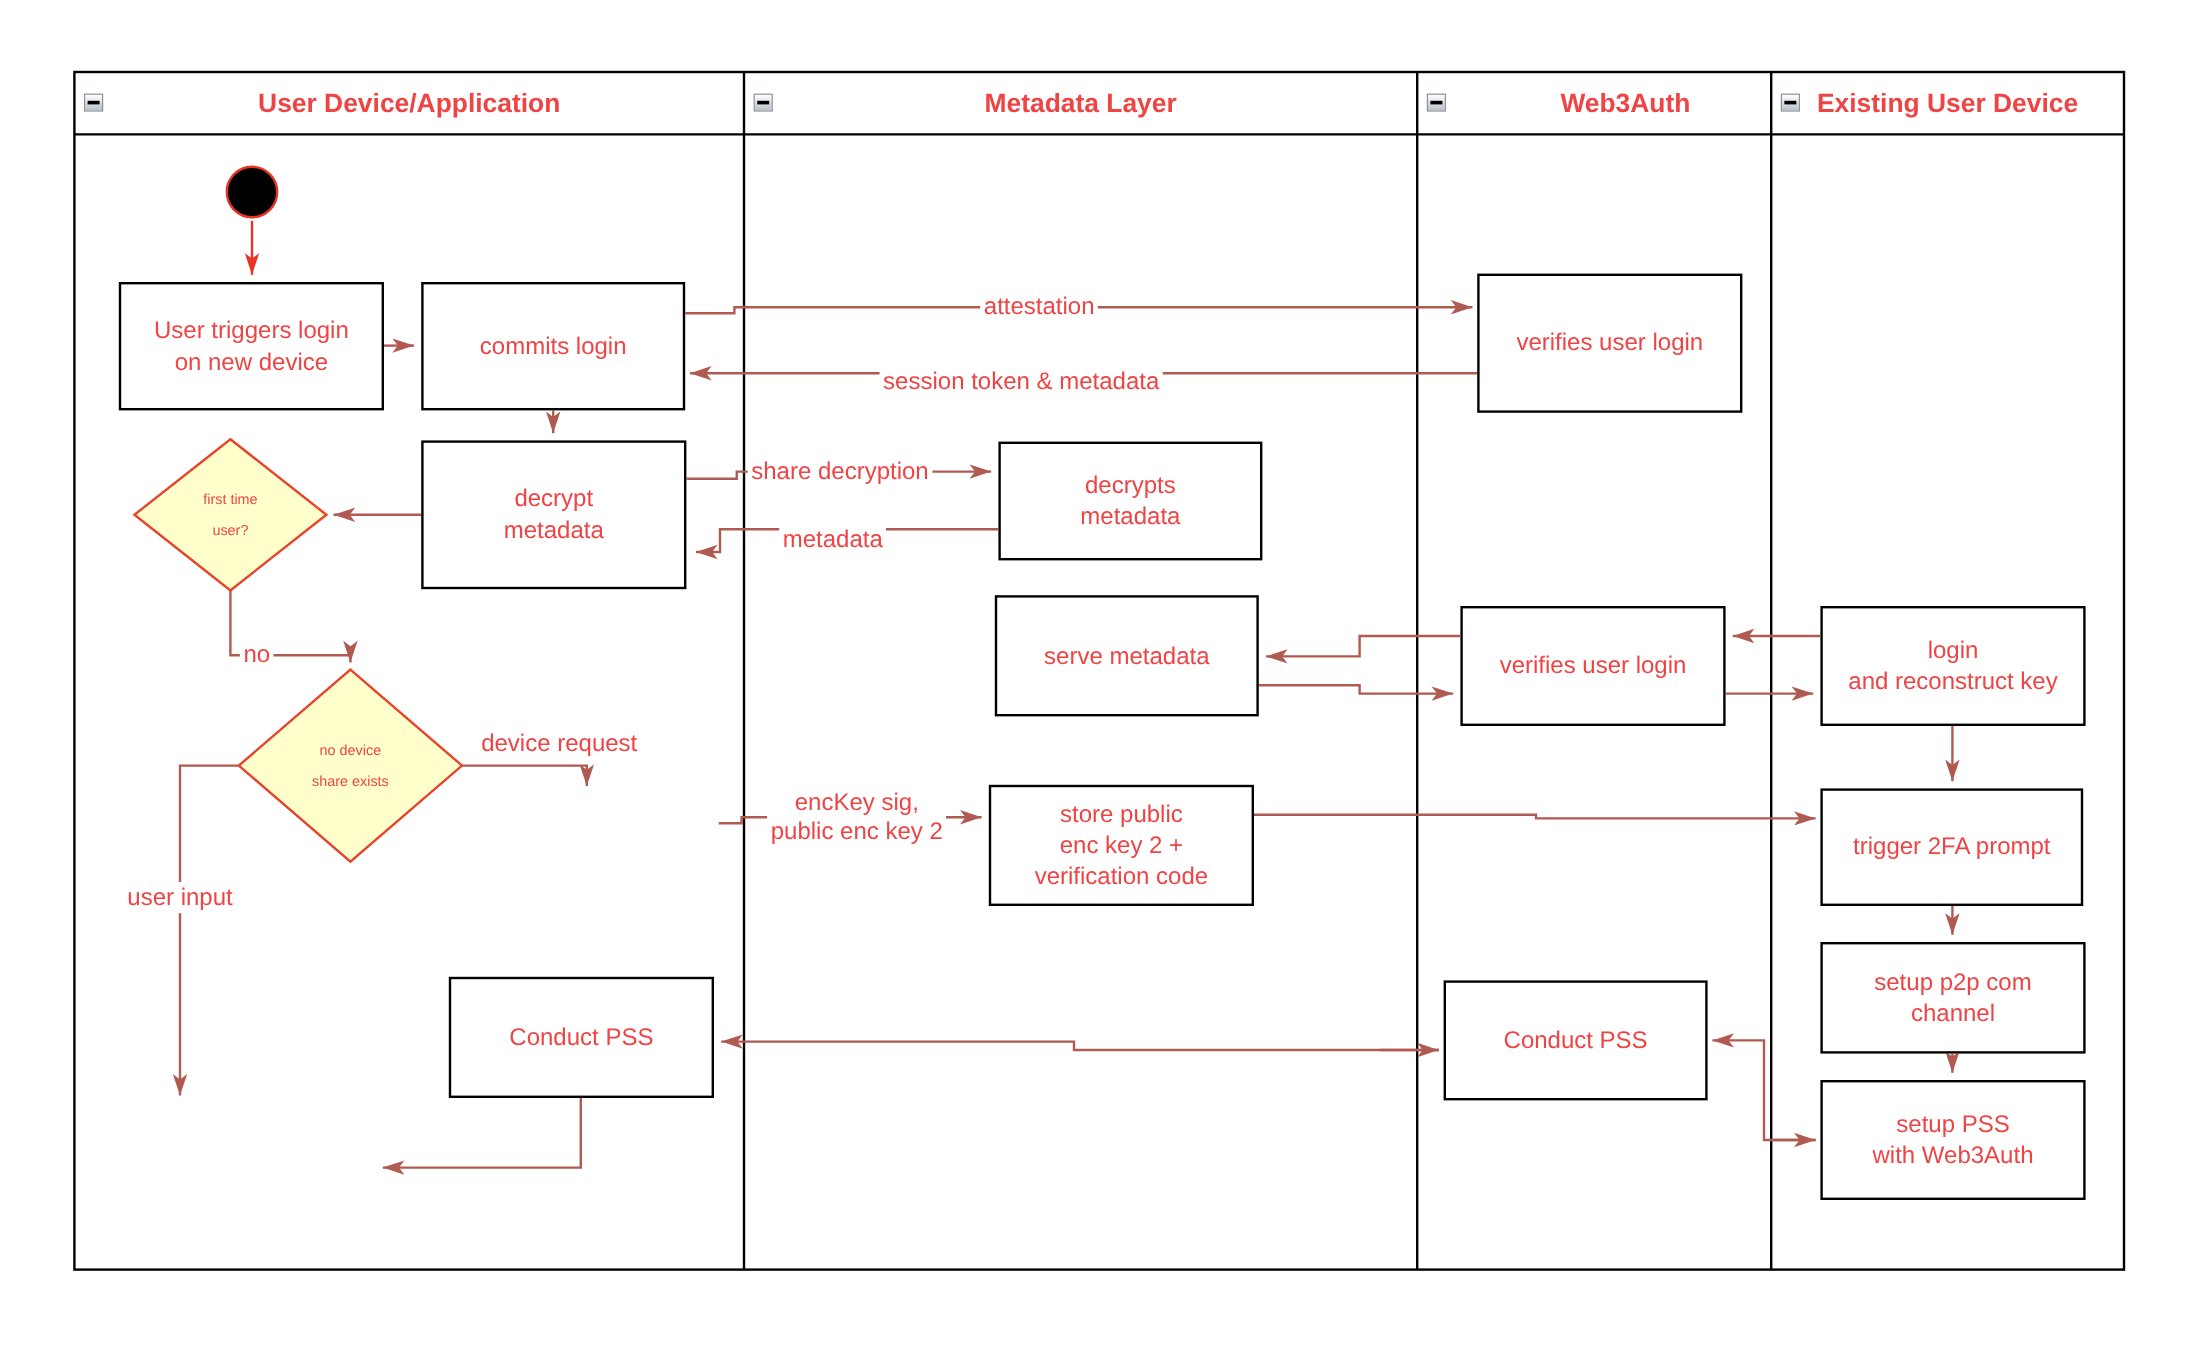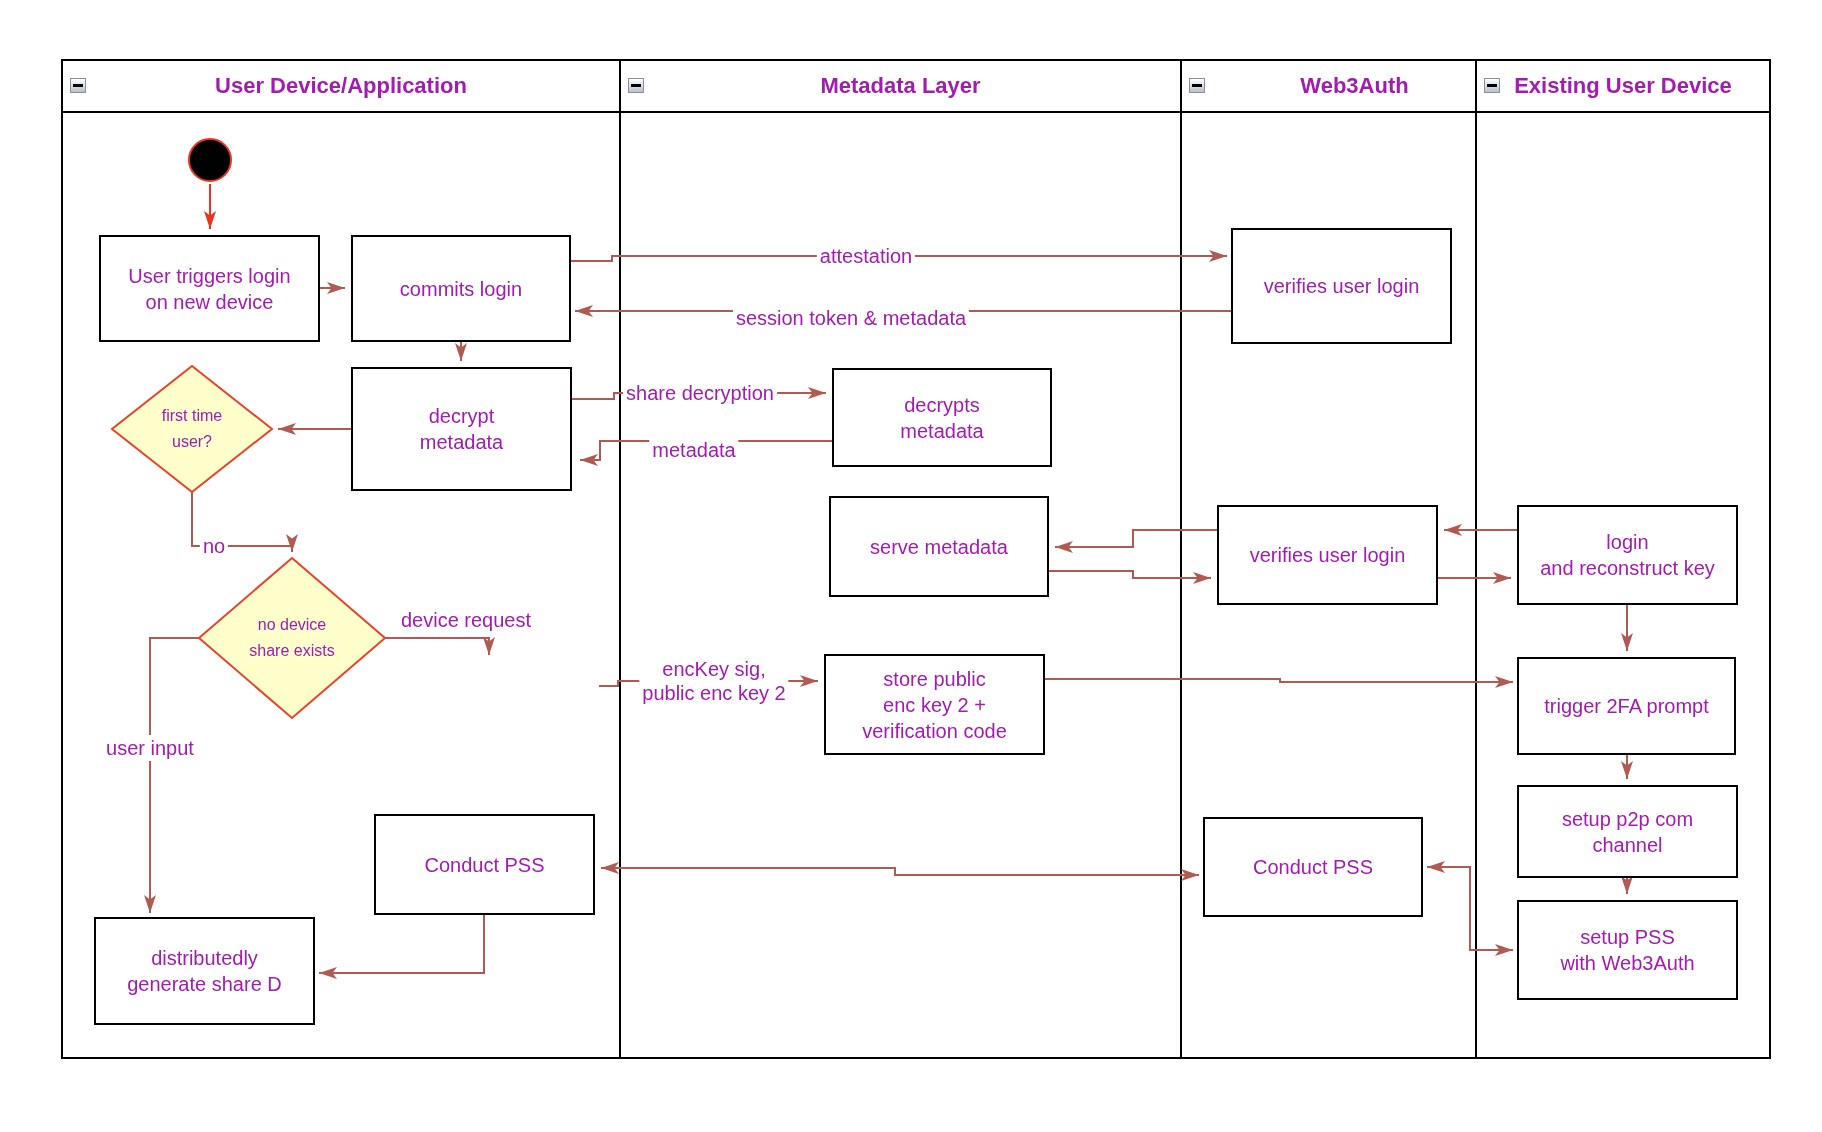--- a/index.html
+++ b/index.html
@@ -1,29 +1,29 @@
 <!DOCTYPE html>
 <html><head>
 <meta charset="utf-8">
 <style>
   html,body{margin:0;padding:0;background:#ffffff;}
   #stage{
     position:relative;width:1822px;height:1092px;background:#ffffff;
-    font-family:"Liberation Sans","DejaVu Sans",sans-serif;color:#a21caf;
+    font-family:"Liberation Sans","DejaVu Sans",sans-serif;color:#ef4444;
     overflow:hidden;
   }
   #wires{position:absolute;left:0;top:0;z-index:1;}
   .node{
     position:absolute;z-index:2;background:#ffffff;border:2px solid #000000;
     display:flex;align-items:center;justify-content:center;text-align:center;
     font-size:20px;line-height:26px;white-space:pre-line;box-sizing:border-box;
   }
   .diamond-label{
     position:absolute;z-index:3;transform:translate(-50%,-50%);
-    text-align:center;font-size:16px;line-height:26px;white-space:pre-line;
+    text-align:center;font-size:12px;line-height:26px;white-space:pre-line;
   }
   .edge-label{
     position:absolute;z-index:3;transform:translate(-50%,-50%);
     background:#ffffff;padding:1px 3px;text-align:center;
     font-size:20px;line-height:24px;white-space:pre-line;
   }
   .lane-header{
     position:absolute;top:60px;height:52px;z-index:2;
     display:flex;align-items:center;justify-content:center;
     font-size:22px;font-weight:bold;
@@ -139,22 +139,20 @@
   <div class="node" style="left:824px;top:654px;width:221px;height:101px;">store public
 enc key 2 +
 verification code</div>
   <div class="node" style="left:1517px;top:657px;width:219px;height:98px;">trigger 2FA prompt</div>
   <div class="node" style="left:1517px;top:785px;width:221px;height:93px;">setup p2p com
 channel</div>
   <div class="node" style="left:1517px;top:900px;width:221px;height:100px;">setup PSS
 with Web3Auth</div>
   <div class="node" style="left:374px;top:814px;width:221px;height:101px;">Conduct PSS</div>
   <div class="node" style="left:1203px;top:817px;width:220px;height:100px;">Conduct PSS</div>
-  <div class="node" style="left:94px;top:917px;width:221px;height:108px;">distributedly
-generate share D</div>
 
   <div class="diamond-label" style="left:192px;top:429px;">first time
 user?</div>
   <div class="diamond-label" style="left:292px;top:638px;">no device
 share exists</div>
 
   <div class="edge-label" style="left:866px;top:256px;">attestation</div>
   <div class="edge-label" style="left:851px;top:318px;">session token &amp; metadata</div>
   <div class="edge-label" style="left:700px;top:393px;">share decryption</div>
   <div class="edge-label" style="left:694px;top:450px;">metadata</div>

